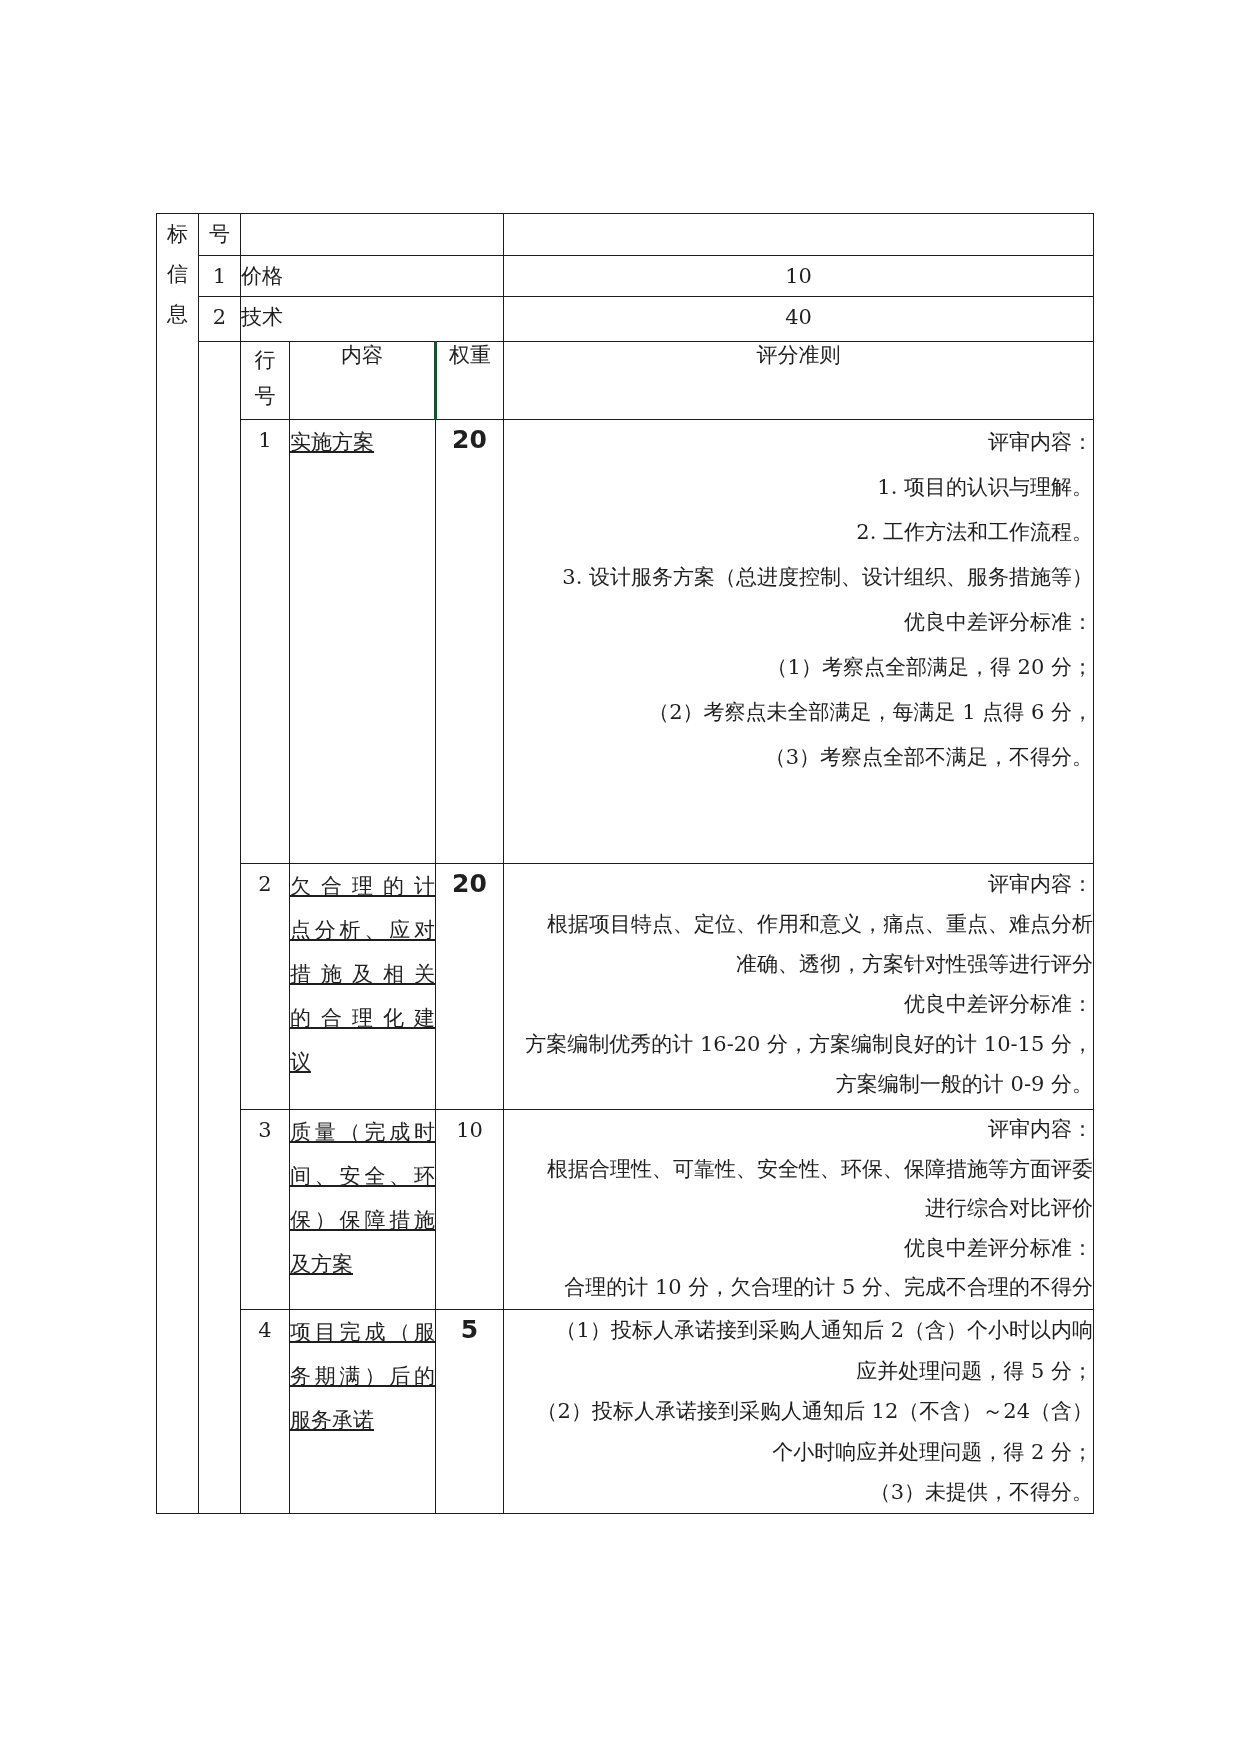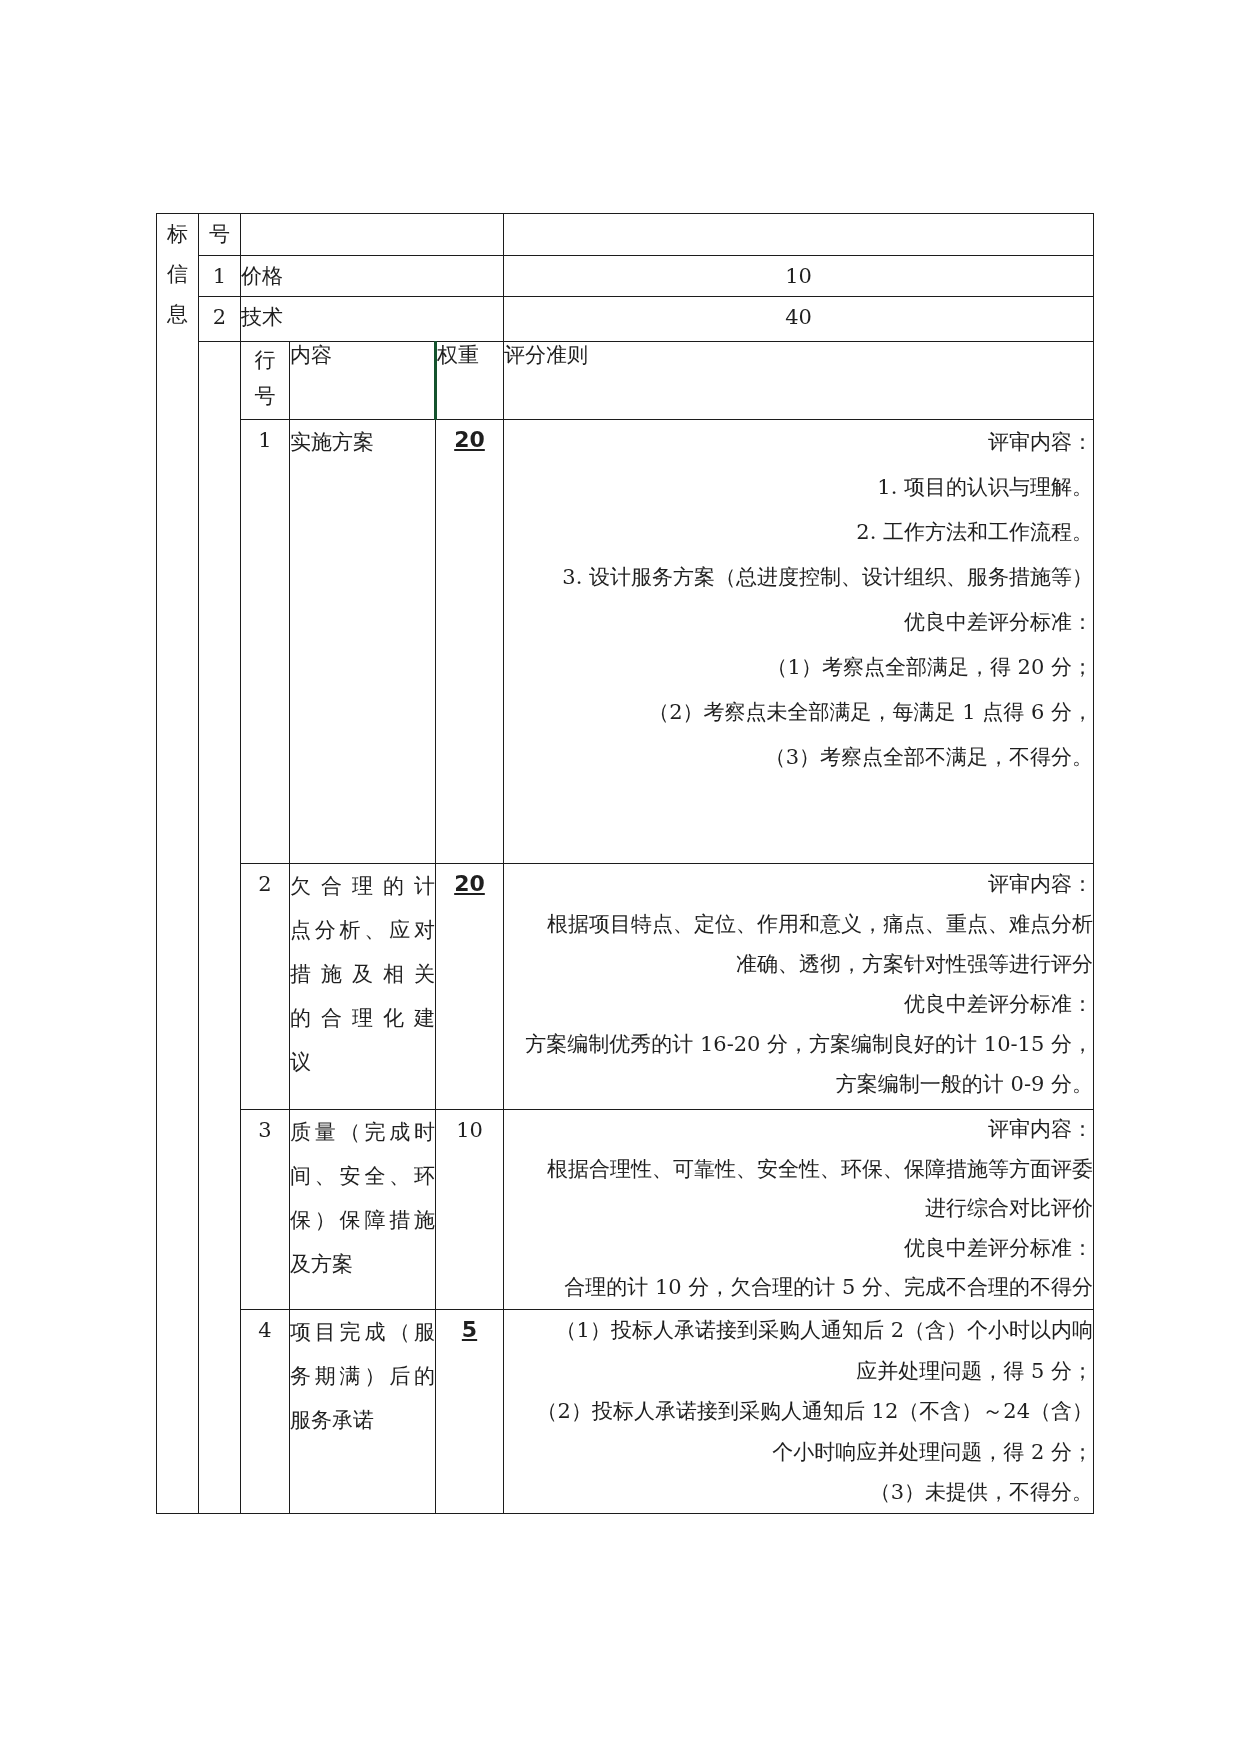--- a/index.html
+++ b/index.html
@@ -44,39 +44,38 @@
   td.no-cell{text-align:center;line-height:40px;}
   td.merge-name{text-align:left;line-height:40px;}
   td.value-cell{text-align:center;line-height:40px;}
 
   td.subhead-rowno{
     text-align:center;
     white-space:pre-line;
     line-height:36px;
     padding-top:4px;
   }
-  td.subhead{padding-top:11px;line-height:26px;vertical-align:top;margin-top:48px;}
+  td.subhead{text-align:center;padding-top:11px;line-height:26px;vertical-align:top;margin-top:48px;}
 
   td.idx-cell{text-align:center;padding-top:3px;line-height:40px;}
 
   td.content-cell{padding:3px 9px 0 9px;line-height:44px;}
-  .cline{text-align:justify;text-align-last:justify;}
+  .cline{text-align:justify;text-align-last:justify;text-decoration:underline;}
   .cline:last-child{text-align-last:left;}
 
   td.weight-cell{
     text-align:center;
     padding-top:3px;
     line-height:40px;
     border-left:3px solid #000000;
   }
   td.weight-cell.bold{
     font-family:"DejaVu Sans","Liberation Sans",sans-serif;
     font-weight:700;
-    font-size:22px;
-    text-decoration:underline;
+    font-size:25px;
   }
   td.subhead.w-border{border-left:3px solid #14532d;}
 
   td.criteria-cell{
     padding:3px 12px 0 14px;
     white-space:pre-line;
     text-align:right;
   }
   tr.r5 td.criteria-cell{line-height:45px;}
   tr.r6 td.criteria-cell{line-height:40px;}

